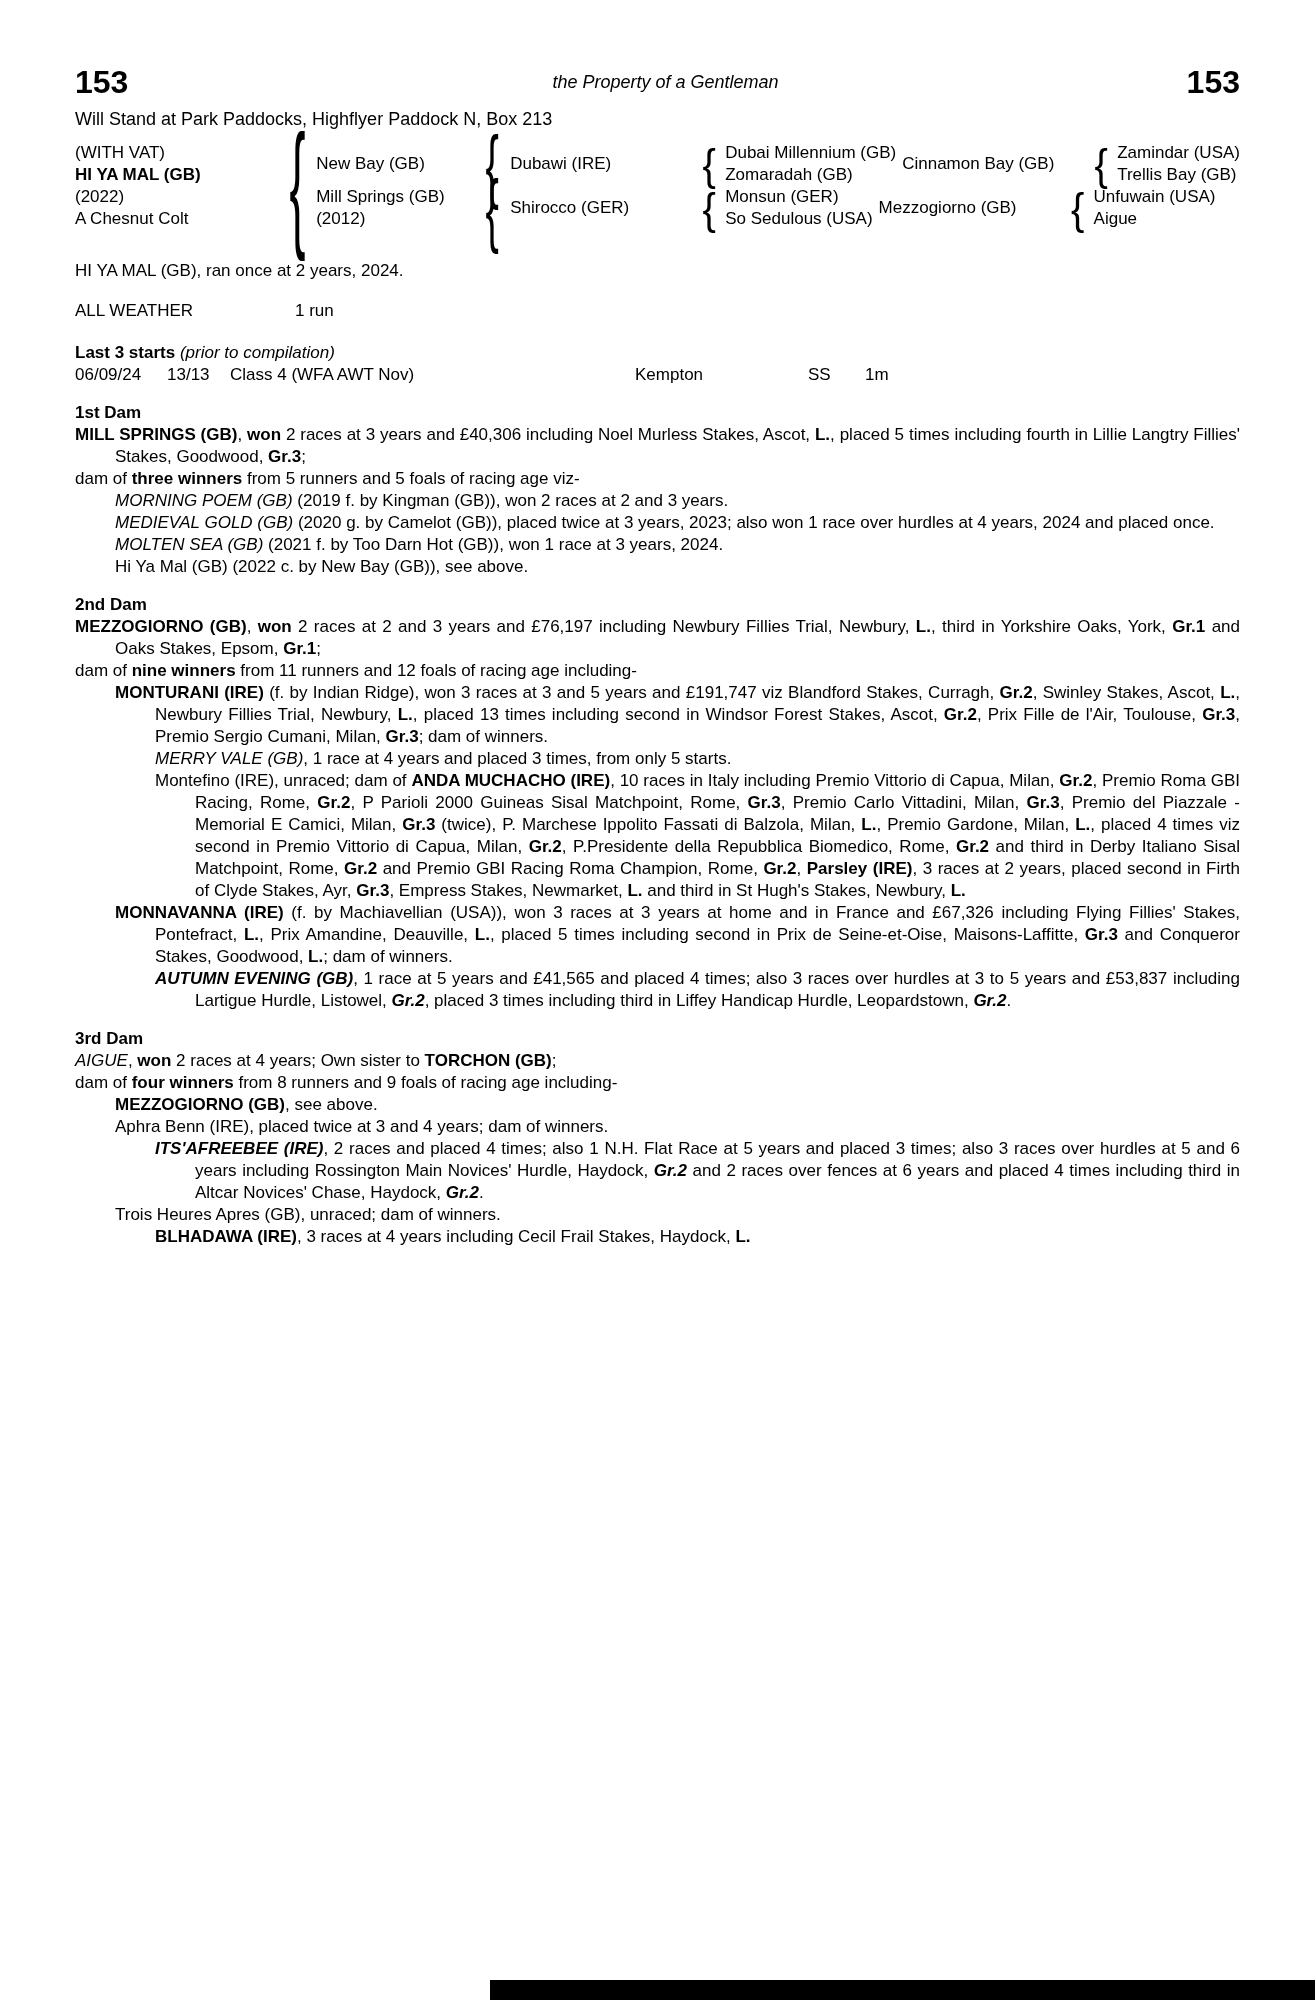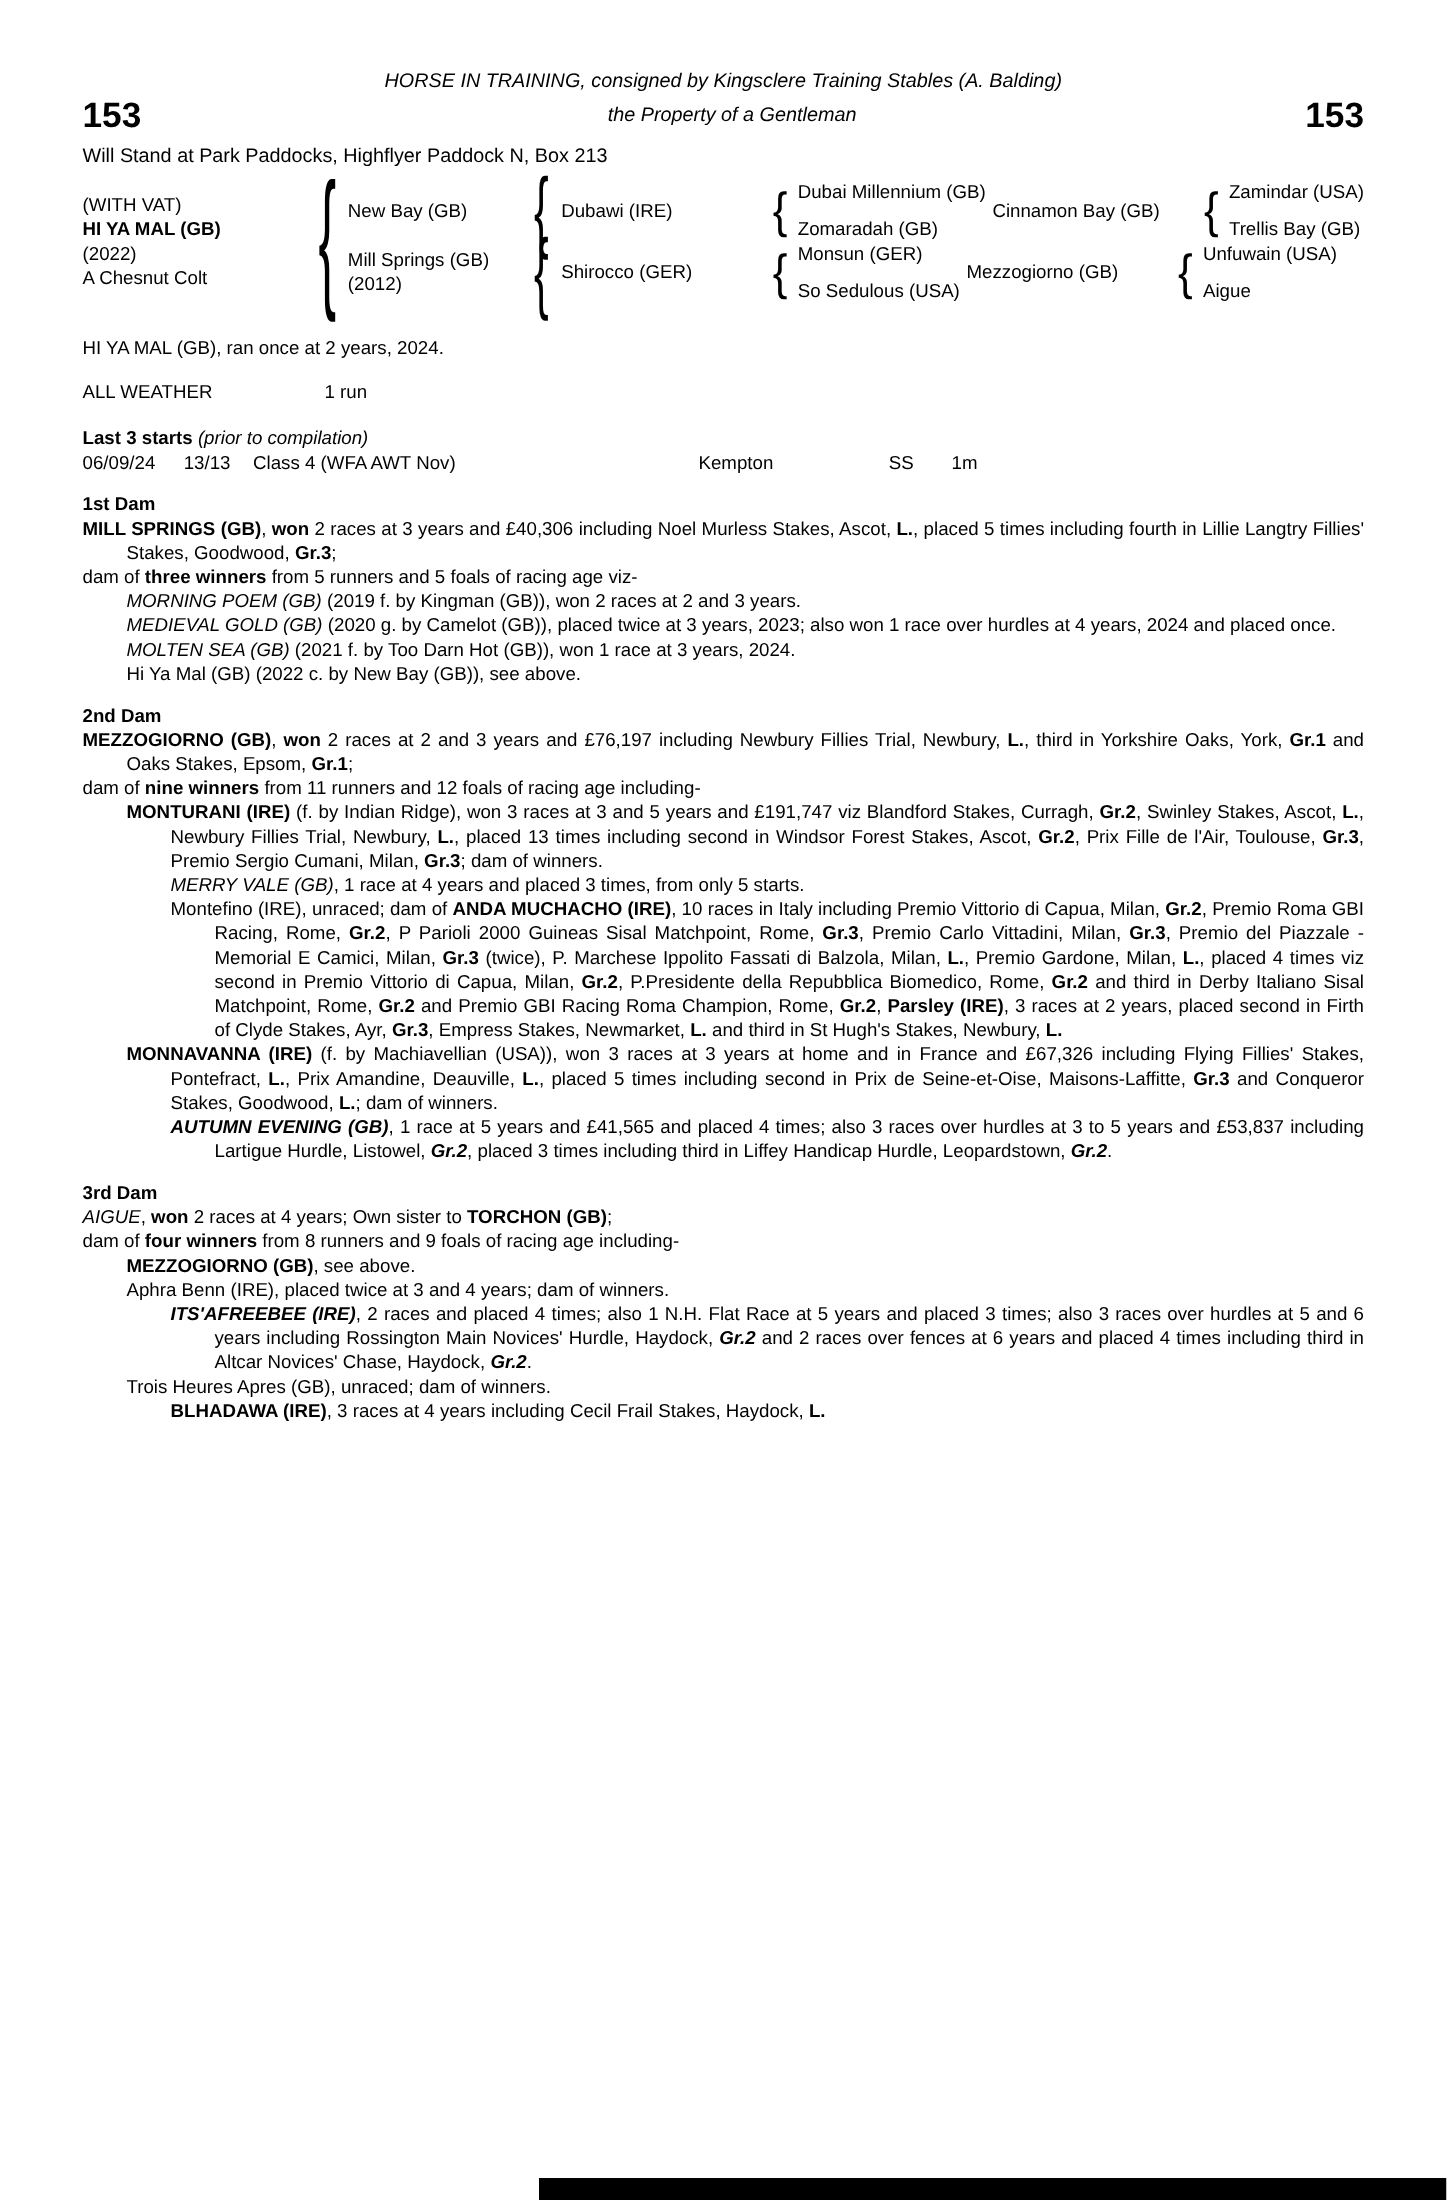--- a/index.html
+++ b/index.html
@@ -21,21 +21,21 @@
   
   .pedigree{display:flex;align-items:center;margin-top:12px;}
   .ped-info{width:217px;}
   .ped-info div{line-height:22px;}
   .ped-parents{display:flex;flex-direction:column;}
   .ped-half{display:flex;align-items:center;}
   .parent-name{width:170px;padding-left:6px;box-sizing:border-box;}
   .gp-col{display:flex;flex-direction:row;align-items:flex-end;}
   .gp-unit{display:flex;align-items:center;}
   .gp-name{width:195px;padding-left:6px;box-sizing:border-box;}
-  .gg-col{display:flex;flex-direction:column;padding-left:6px;gap:12px;}
+  .gg-col{display:flex;flex-direction:column;padding-left:6px;}
   .gg-name{line-height:22px;white-space:nowrap;}
   .brace-box{display:flex;align-items:center;justify-content:center;align-self:stretch;}
   .bb-lg{width:26px;} .bb-md{width:24px;} .bb-sm{width:20px;}
   .brace{display:inline-block;line-height:1;font-weight:400;}
   .brace-lg{font-size:48px;transform:scaleY(2.9);}
   .brace-md{font-size:40px;transform:scaleY(2.05);}
   .brace-sm{font-size:40px;transform:scaleY(1.12);}
 
   
   .race-summary{margin-top:30px;}
@@ -55,21 +55,20 @@
   .b{font-weight:bold;}
   .i{font-style:italic;}
 
   .bottom-bar{position:absolute;bottom:0;left:490px;right:0;height:20px;background:#000;}
 </style>
 </head>
 <body>
 
 <div class="page">
 
-  <div class="consignor">HORSE IN TRAINING, consigned by Kingsclere Training Stables (A. Balding)</div>
   <div class="lot-row">
     <div class="lot-number">153</div>
     <div class="property">the Property of a Gentleman</div>
     <div class="lot-number">153</div>
   </div>
   <div class="stand">Will Stand at Park Paddocks, Highflyer Paddock N, Box 213</div>
 
   <div class="pedigree">
     <div class="ped-info">
       <div>(WITH VAT)</div>

